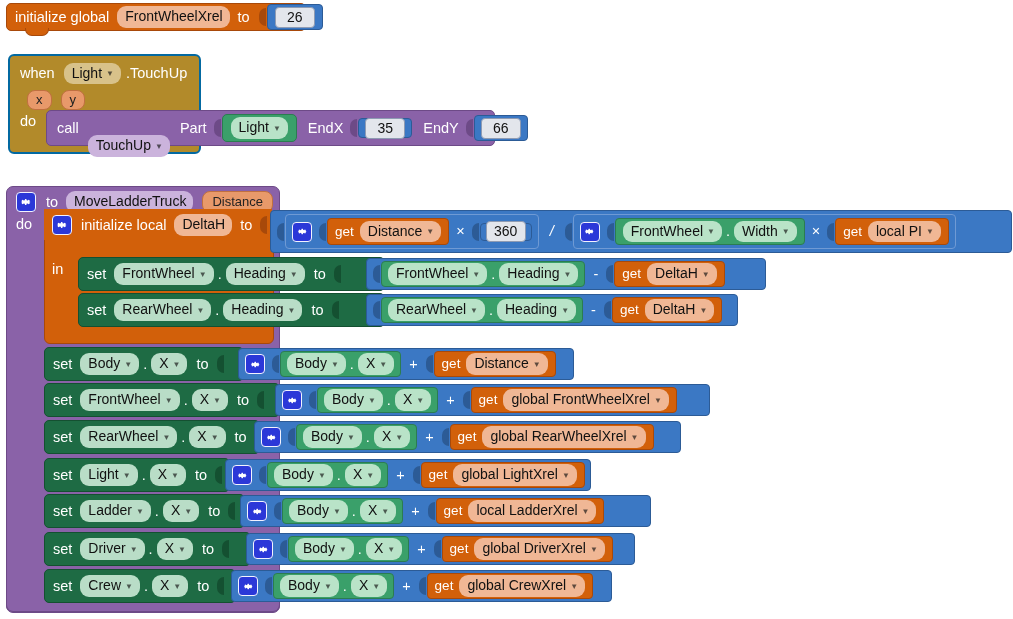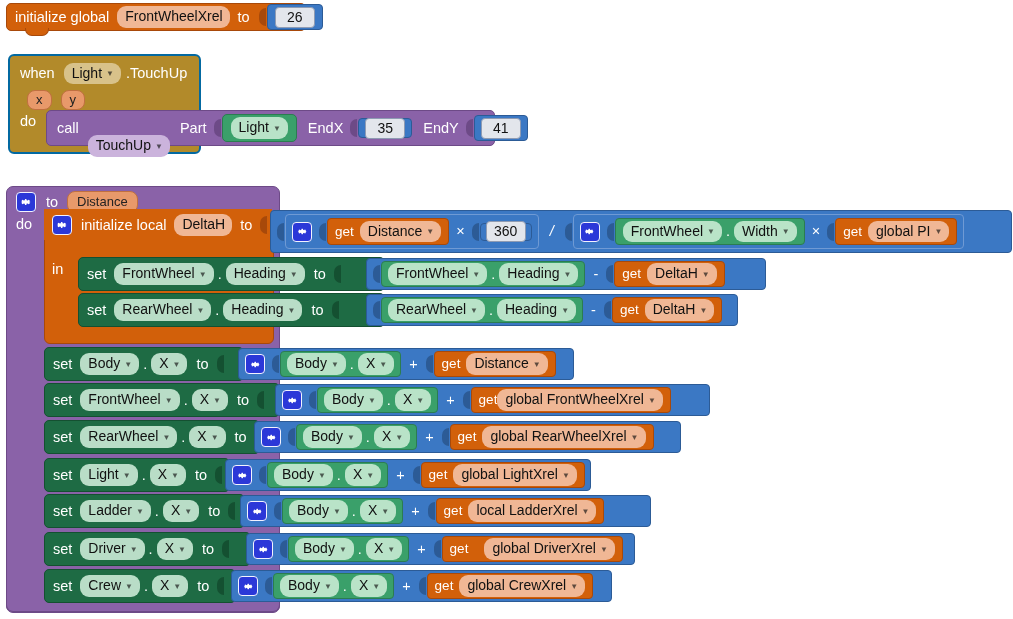--- a/index.html
+++ b/index.html
@@ -105,35 +105,38 @@
     </span>
   </div>
   <span class="lbl" style="margin-left:11px;">EndX</span>
   <span class="socket onproc" style="margin-left:7px;"></span>
   <div class="blk c-math" style="position:relative;height:20px;padding:0 6px;border-radius:4px;">
     <span class="numfield">35</span>
   </div>
   <span class="lbl" style="margin-left:11px;">EndY</span>
   <span class="socket onproc" style="margin-left:7px;"></span>
   <div class="blk c-math" style="position:relative;height:26px;padding:0 6px;border-radius:4px;">
-    <span class="numfield">41</span>
+    <span class="numfield">66</span>
   </div>
 </div>
 
 <div style="position:absolute;left:6px;top:186px;width:272px;height:425px;background:#8a62a8;border:1px solid #6d4a87;border-radius:7px;"></div>
 
 <div style="position:absolute;left:6px;top:595px;width:272px;height:16px;background:#8a62a8;border:1px solid #6d4a87;border-top:none;border-radius:0 0 7px 7px;"></div>
 
 <div class="row" style="position:absolute;left:16px;top:190px;height:24px;">
   <span class="gear">
     <svg width="12" height="12" viewBox="0 0 24 24">
         <path fill="#fff" d="M12 8a4 4 0 100 8 4 4 0 000-8zm0 6a2 2 0 110-4 2 2 0 010 4zm9-2l-2-1.2.3-2.3-2.2-1-1.6 1.7-2.2-.8L12.6 6h-2.4L9.5 8.4l-2.2.8L5.7 7.5l-2.2 1 .3 2.3L2 12l1.8 1.2-.3 2.3 2.2 1 1.6-1.7 2.2.8.7 2.4h2.4l.7-2.4 2.2-.8 1.6 1.7 2.2-1-.3-2.3L21 12z"></path>
       </svg>
   </span>
   <span class="lbl" style="margin-left:10px;">to</span>
+  <span class="field f-proc" style="margin-left:8px;">
+    <span>MoveLadderTruck</span>
+  </span>
   <span class="param" style="margin-left:9px;padding:2px 9px 3px;">Distance</span>
 </div>
 
 <span class="lbl" style="position:absolute;left:16px;top:217px;">do</span>
 
 <div style="position:absolute;left:44px;top:209px;width:228px;height:133px;background:#d2600a;border:1px solid #a8490a;border-radius:6px;"></div>
 
 <div style="position:absolute;left:44px;top:209px;width:228px;height:31px;background:#d2600a;"></div>
 
 <div class="row" style="position:absolute;left:52px;top:213px;height:24px;">
@@ -193,21 +196,21 @@
       <span class="field f-get">
         <span>Width</span>
         <span class="caret">▼</span>
       </span>
     </div>
     <span class="lbl" style="margin:0 7px;">×</span>
     <span class="socket onmath"></span>
     <div class="blk c-var" style="position:relative;height:27px;padding:0 7px;border-radius:4px;">
       <span class="lbl sm">get</span>
       <span class="field f-var" style="margin-left:6px;">
-        <span>global PI</span>
+        <span>local PI</span>
         <span class="caret">▼</span>
       </span>
     </div>
   </div>
 </div>
 
 <span class="lbl" style="position:absolute;left:52px;top:262px;">in</span>
 
 <div class="blk c-comp" style="left:78px;top:257px;width:307px;height:34px;padding:0 8px;border-radius:5px;">
   <span class="lbl">set</span>
@@ -357,21 +360,21 @@
         <span class="lbl" style="margin:0 4px;">.</span>
         <span class="field f-get">
           <span>X</span>
           <span class="caret">▼</span>
         </span>
       </div>
       <span class="lbl" style="margin:0 8px;">+</span>
       <span class="socket onmath"></span>
       <div class="blk c-var" style="position:relative;height:26px;padding:0 7px;border-radius:4px;">
         <span class="lbl sm">get</span>
-        <span class="field f-var" style="">
+        <span class="field f-var" style="margin-left:6px;">
           <span>global FrontWheelXrel</span>
           <span class="caret">▼</span>
         </span>
       </div>
     </div>
     <div class="blk c-comp" style="left: 44px; top: 420px; width: 216px; height: 34px; padding: 0px 8px; border-radius: 5px;">
       <span class="lbl">set</span>
       <span class="field f-comp" style="margin-left:8px;">
         <span>RearWheel</span>
         <span class="caret">▼</span>
@@ -525,21 +528,21 @@
         <span class="lbl" style="margin:0 4px;">.</span>
         <span class="field f-get">
           <span>X</span>
           <span class="caret">▼</span>
         </span>
       </div>
       <span class="lbl" style="margin:0 8px;">+</span>
       <span class="socket onmath"></span>
       <div class="blk c-var" style="position:relative;height:26px;padding:0 7px;border-radius:4px;">
         <span class="lbl sm">get</span>
-        <span class="field f-var" style="margin-left:16px;">
+        <span class="field f-var" style="margin-left:6px;">
           <span>global DriverXrel</span>
           <span class="caret">▼</span>
         </span>
       </div>
     </div>
     <div class="blk c-comp" style="left: 44px; top: 569px; width: 192px; height: 34px; padding: 0px 8px; border-radius: 5px;">
       <span class="lbl">set</span>
       <span class="field f-comp" style="margin-left:8px;">
         <span>Crew</span>
         <span class="caret">▼</span>

